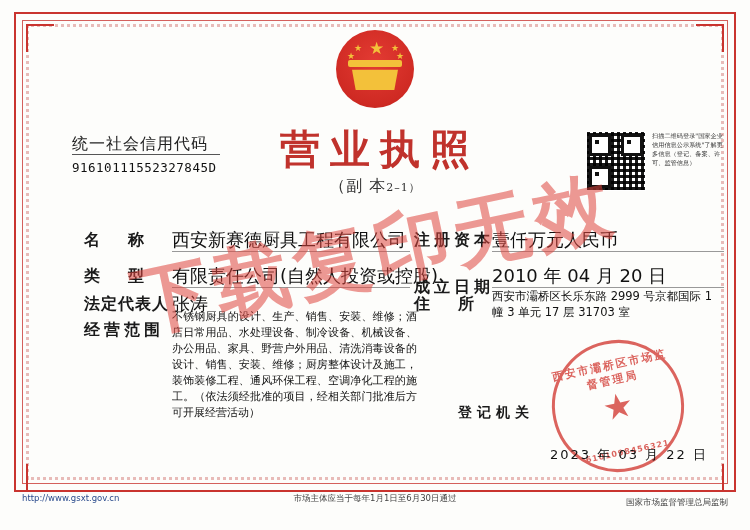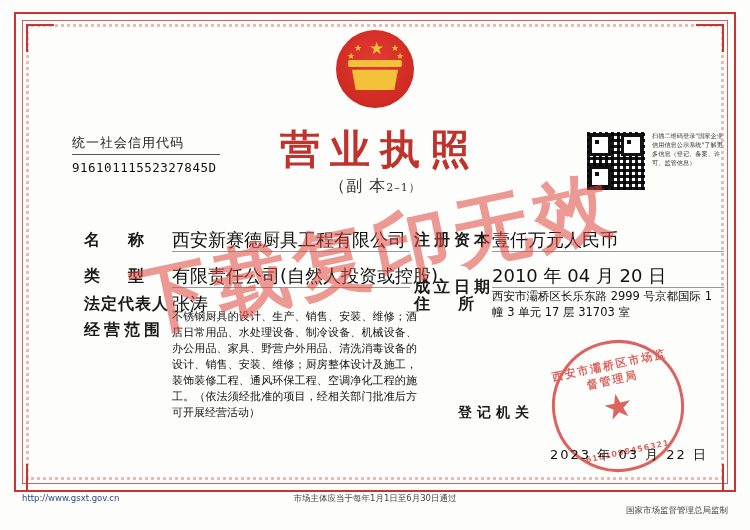--- a/index.html
+++ b/index.html
@@ -118,21 +118,21 @@
   }
   .subtitle .small {
     font-size: 11px;
     vertical-align: baseline;
   }
 
   
   .code-label {
     position: absolute;
     left: 72px; top: 134px;
-    font-size: 13px;
+    font-size: 16px;
     color: #222;
     letter-spacing: 1px;
   }
   .code-line {
     position: absolute;
     left: 72px; top: 154px;
     width: 148px;
     border-bottom: 1px solid #555;
   }
   .code-value {
@@ -308,21 +308,21 @@
   .footer .fc {
     position: absolute;
     left: 50%;
     transform: translateX(-50%);
     top: 0;
     text-align: center;
     line-height: 13px;
   }
   .footer .fr {
     position: absolute;
-    right: 22px; top: 12px;
+    right: 22px; top: 4px;
     line-height: 13px;
   }
 </style>
 </head>
 <body>
 
 <div class="license">
 
   <div class="border-outer"></div>
   <div class="border-inner"></div>

